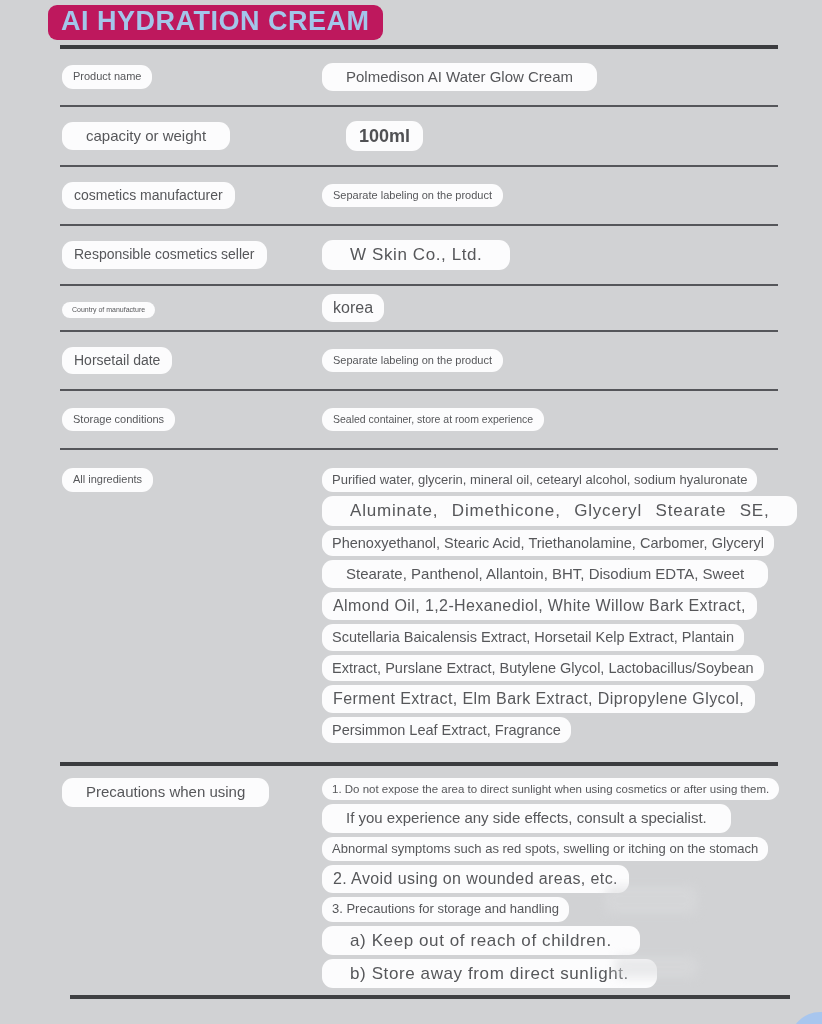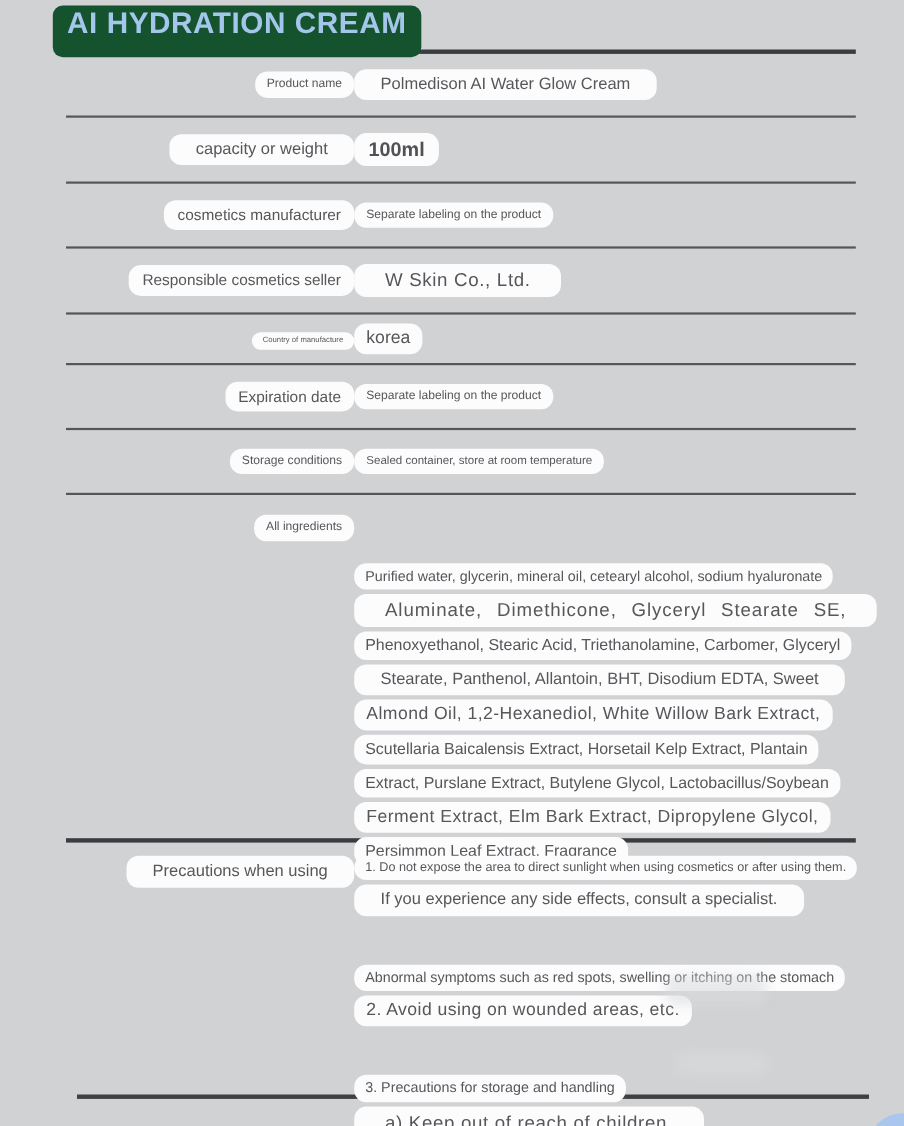--- a/index.html
+++ b/index.html
@@ -15,48 +15,48 @@
     display:inline-block;
     background:#fcfcfd;
     border-radius:11px;
     padding:5px 12px;
     color:#56575a;
     white-space:nowrap;
     line-height:1.25;
   }
   
   .title-row { padding:5px 0 0 48px; height:36px; }
-  .title-pill { background:#14532d; border-radius:9px; padding:1px 13px 15px; display:inline-block; }
+  .title-pill { background:#be185d; border-radius:9px; padding:1px 13px 3px; display:inline-block; }
   .title-text { font-size:27px; font-weight:bold; color:#a3c6ea; letter-spacing:0.5px; }
   
   .divider { margin-left:60px; width:718px; height:2px; background:#55565a; }
   .divider.thick { height:4px; background:#3b3c3f; margin-top:4px; }
   .divider.bottom { margin-left:70px; width:720px; height:4px; background:#3f4043; }
   
   .row { display:flex; align-items:center; }
   .row.tall { align-items:flex-start; box-sizing:border-box; }
-  .cell-label { width:322px; padding-left:62px; box-sizing:border-box; flex:0 0 auto;text-align:right; }
+  .cell-label { width:322px; padding-left:62px; box-sizing:border-box; flex:0 0 auto; }
   .cell-value { flex:1 1 auto; min-width:0; }
   .stack .pill { display:table; margin-bottom:4px; }
   
   .h56{height:56px}.h57{height:57px}.h58{height:58px}.h59{height:44px}
   .tall-ingredients { height:312px; padding-top:18px; }
   .tall-precautions { height:229px; padding-top:12px; }
   
   .f7  { font-size:7px;  padding:4px 10px; }
   .f11 { font-size:11px; padding:5px 11px; }
   .f105{ font-size:10.5px; padding:5px 11px; }
   .f115{ font-size:11.5px; padding:4px 10px; }
-  .f13 { font-size:13px; padding:4px 10px;margin-top:44px; }
+  .f13 { font-size:13px; padding:4px 10px; }
   .f14 { font-size:14px; padding:5px 12px; }
   .f145{ font-size:14.5px; padding:4px 10px;text-align:center; }
   .f15 { font-size:15px; padding:5px 24px; }
   .f16 { font-size:16px; padding:4px 11px; }
   .f17 { font-size:17px; padding:4px 28px; letter-spacing:0.6px; }
-  .f18 { font-size:18px; padding:4px 13px; font-weight:bold; color:#505154; }
+  .f18 { font-size:18px; padding:4px 13px; font-weight:bold; color:#505154;margin-left:24px; }
   .justify-wide { word-spacing:8px; letter-spacing:0.8px; }
   .spaced { letter-spacing:0.4px; }
   
   .corner-blob {
     position:absolute; left:790px; top:1012px;
     width:60px; height:60px; border-radius:50%;
     background:#a8c6ee;
   }
   .ghost {
     position:absolute; background:#dadbdd; opacity:0.55;
@@ -107,29 +107,29 @@
   <div class="divider"></div>
 
   <div class="row h59">
     <div class="cell-label"><span class="pill f7">Country of manufacture</span></div>
     <div class="cell-value"><span class="pill f16">korea</span></div>
   </div>
 
   <div class="divider"></div>
 
   <div class="row h57">
-    <div class="cell-label"><span class="pill f14">Expiration date</span></div>
+    <div class="cell-label"><span class="pill f14">Horsetail date</span></div>
     <div class="cell-value"><span class="pill f11">Separate labeling on the product</span></div>
   </div>
 
   <div class="divider"></div>
 
   <div class="row h57">
     <div class="cell-label"><span class="pill f11">Storage conditions</span></div>
-    <div class="cell-value"><span class="pill f105">Sealed container, store at room temperature</span></div>
+    <div class="cell-value"><span class="pill f105">Sealed container, store at room experience</span></div>
   </div>
 
   <div class="divider"></div>
 
   <div class="row tall tall-ingredients">
     <div class="cell-label"><span class="pill f11">All ingredients</span></div>
     <div class="cell-value stack">
       <span class="pill f13">Purified water, glycerin, mineral oil, cetearyl alcohol, sodium hyaluronate</span>
       <span class="pill f17 justify-wide">Aluminate, Dimethicone, Glyceryl Stearate SE,</span>
       <span class="pill f145">Phenoxyethanol, Stearic Acid, Triethanolamine, Carbomer, Glyceryl</span>

